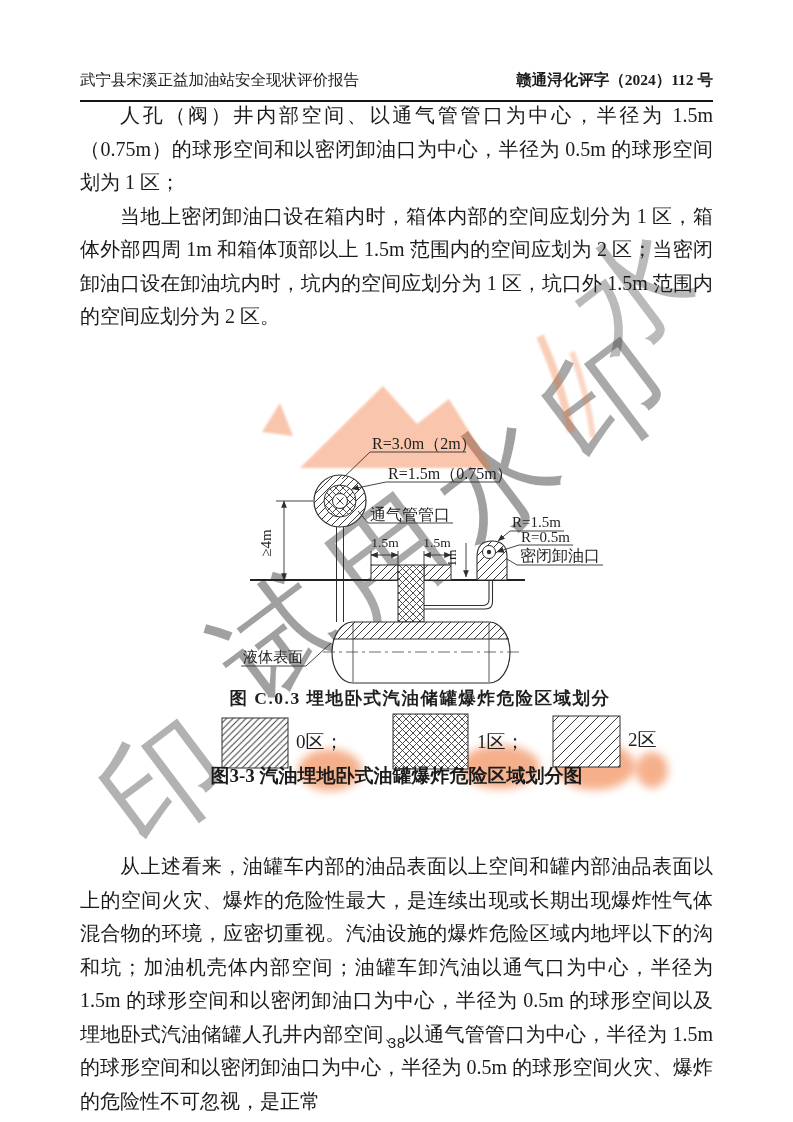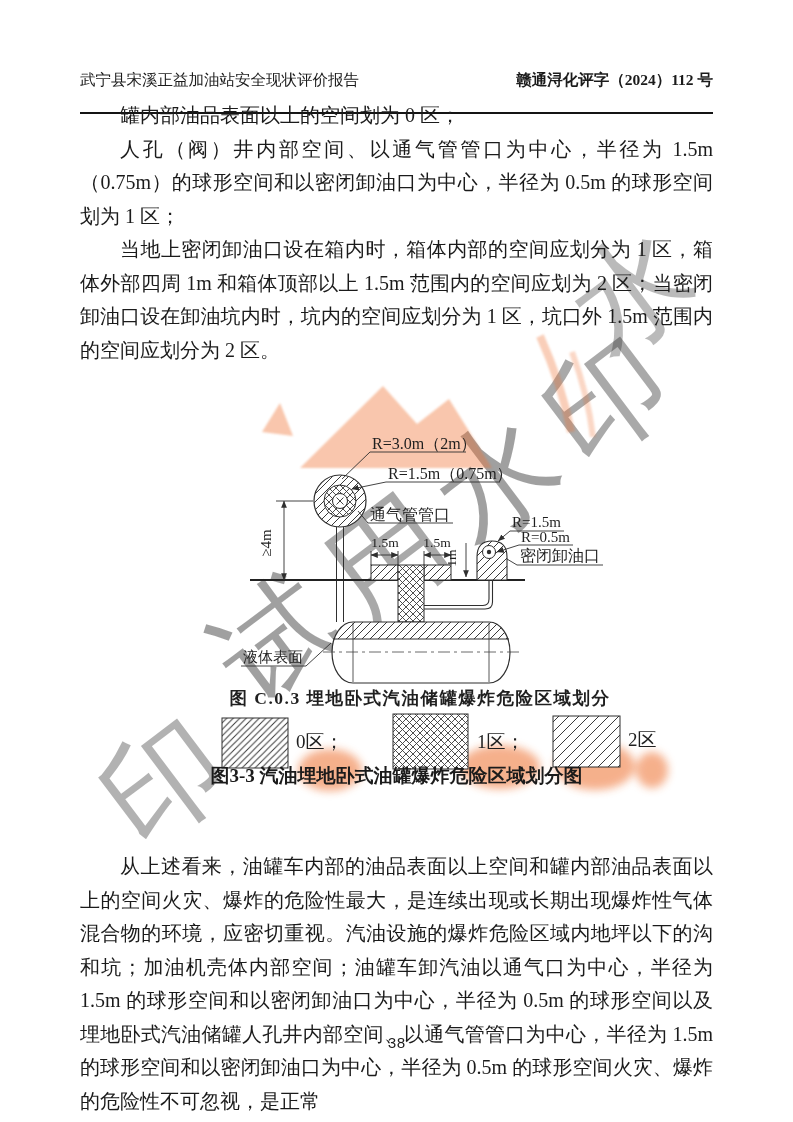--- a/index.html
+++ b/index.html
@@ -6,21 +6,21 @@
   .page {
     position:relative; width:793px; height:1122px; margin:0 auto;
     background:#ffffff; overflow:hidden;
     font-family:"Liberation Serif","DejaVu Serif",serif; color:#1b1b1b;
   }
   #wm { position:absolute; left:0; top:0; width:793px; height:1122px; z-index:0; }
   .content { position:absolute; left:0; top:0; width:793px; height:1122px; z-index:1; }
   .header {
     position:absolute; top:70px; left:80px; width:633px;
     display:flex; justify-content:space-between; align-items:flex-end;
-    font-size:15.5px; padding-bottom:21px; border-bottom:2px solid #141414;
+    font-size:15.5px; padding-bottom:9px; border-bottom:2px solid #141414;
   }
   .header .doc-number { font-weight:bold; }
   .textblock {
     position:absolute; left:80px; width:633px;
     font-size:20px; line-height:33.5px; text-align:justify; text-justify:inter-ideograph;
   }
   .textblock p { margin:0; text-indent:2em; }
   #block1 { top:99px; }
   #block2 { top:850px; }
   .figure-svg { position:absolute; left:0; top:425px; width:793px; height:345px; }
@@ -68,21 +68,20 @@
   </svg>
 
   <div class="content">
 
     <div class="header">
       <span>武宁县宋溪正益加油站安全现状评价报告</span>
       <span class="doc-number">赣通浔化评字（2024）112 号</span>
     </div>
 
     <div class="textblock" id="block1">
-      <p>罐内部油品表面以上的空间划为 0 区；</p>
       <p>人孔（阀）井内部空间、以通气管管口为中心，半径为 1.5m（0.75m）的球形空间和以密闭卸油口为中心，半径为 0.5m 的球形空间划为 1 区；</p>
       <p>当地上密闭卸油口设在箱内时，箱体内部的空间应划分为 1 区，箱体外部四周 1m 和箱体顶部以上 1.5m 范围内的空间应划为 2 区；当密闭卸油口设在卸油坑内时，坑内的空间应划分为 1 区，坑口外 1.5m 范围内的空间应划分为 2 区。</p>
     </div>
 
     <svg class="figure-svg" viewBox="0 0 793 345">
       <defs>
         <pattern id="pd" width="8" height="8" patternUnits="userSpaceOnUse">
           <path d="M-1,9 L9,-1 M-1,1 L1,-1 M7,9 L9,7" stroke="#3a3a3a" stroke-width="1" fill="none"></path>
         </pattern>
         <pattern id="pdd" width="6.5" height="6.5" patternUnits="userSpaceOnUse">

